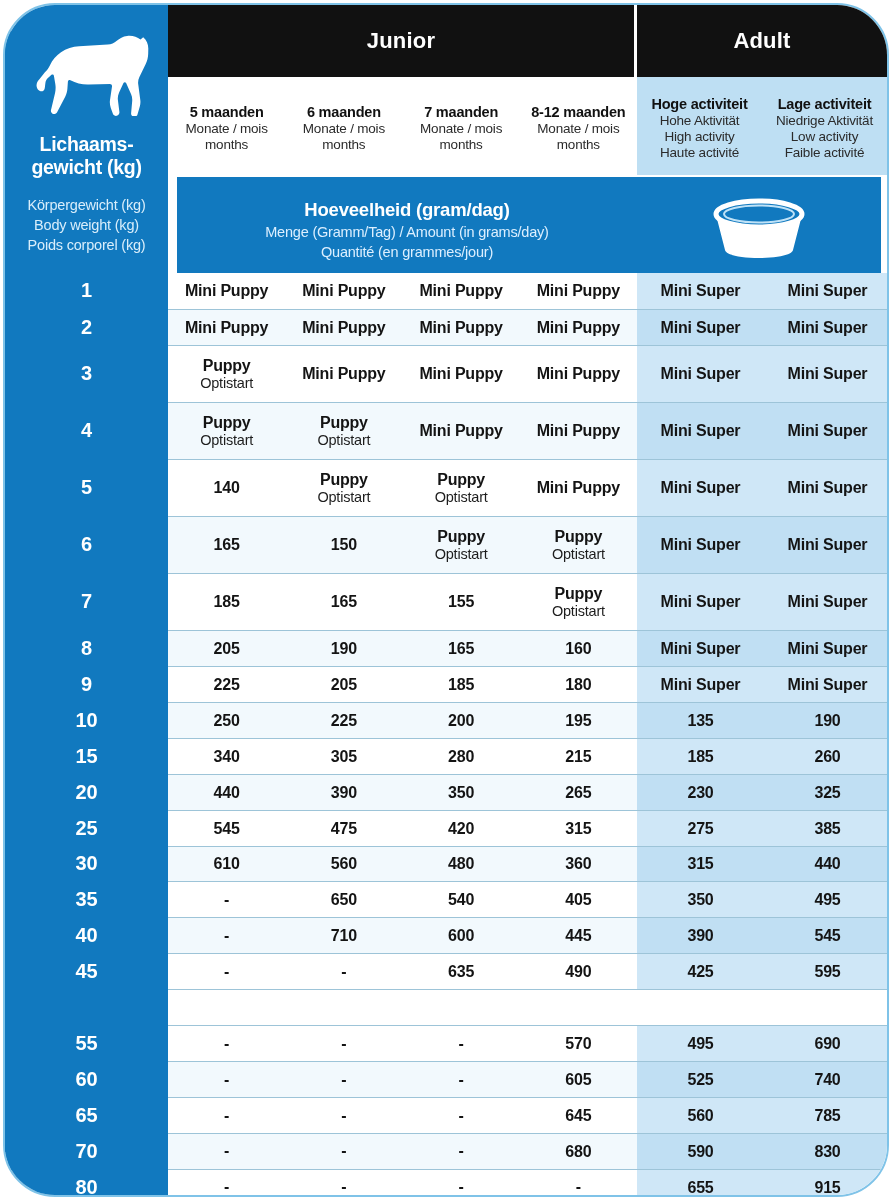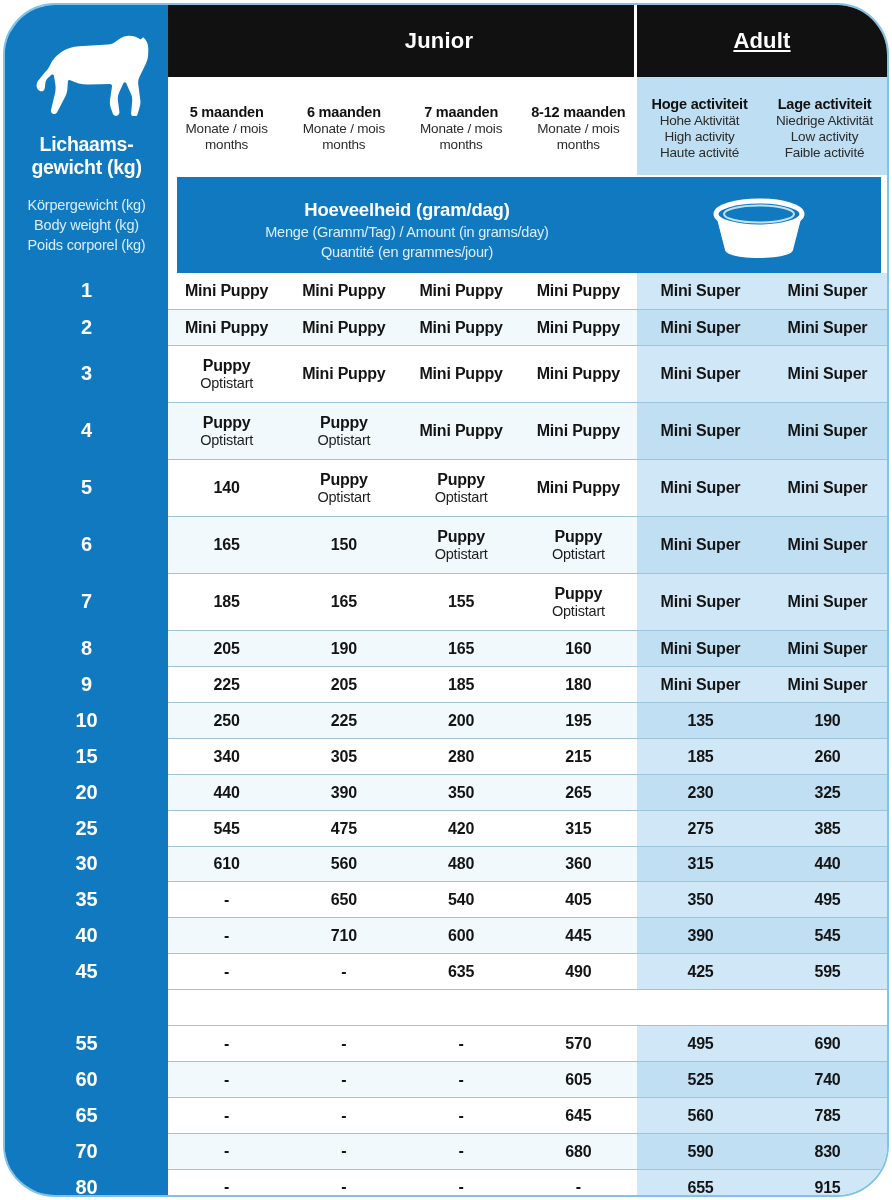--- a/index.html
+++ b/index.html
@@ -93,22 +93,22 @@
     top: 0;
     height: 72px;
     color: #ffffff;
     font-weight: bold;
     font-size: 22px;
     display: flex;
     align-items: center;
     justify-content: center;
     letter-spacing: 0.2px;
   }
-  .topband-junior { left: 0; width: 466px; padding-left: 38px; }
-  .topband-adult  { left: 469px; right: 0; text-decoration: underline; }
+  .topband-junior { left: 0; width: 466px; }
+  .topband-adult  { left: 469px; right: 0; }
   .topband-divider {
     position: absolute;
     left: 466px;
     top: 0;
     width: 3px;
     height: 72px;
     background: #ffffff;
   }
 
   

